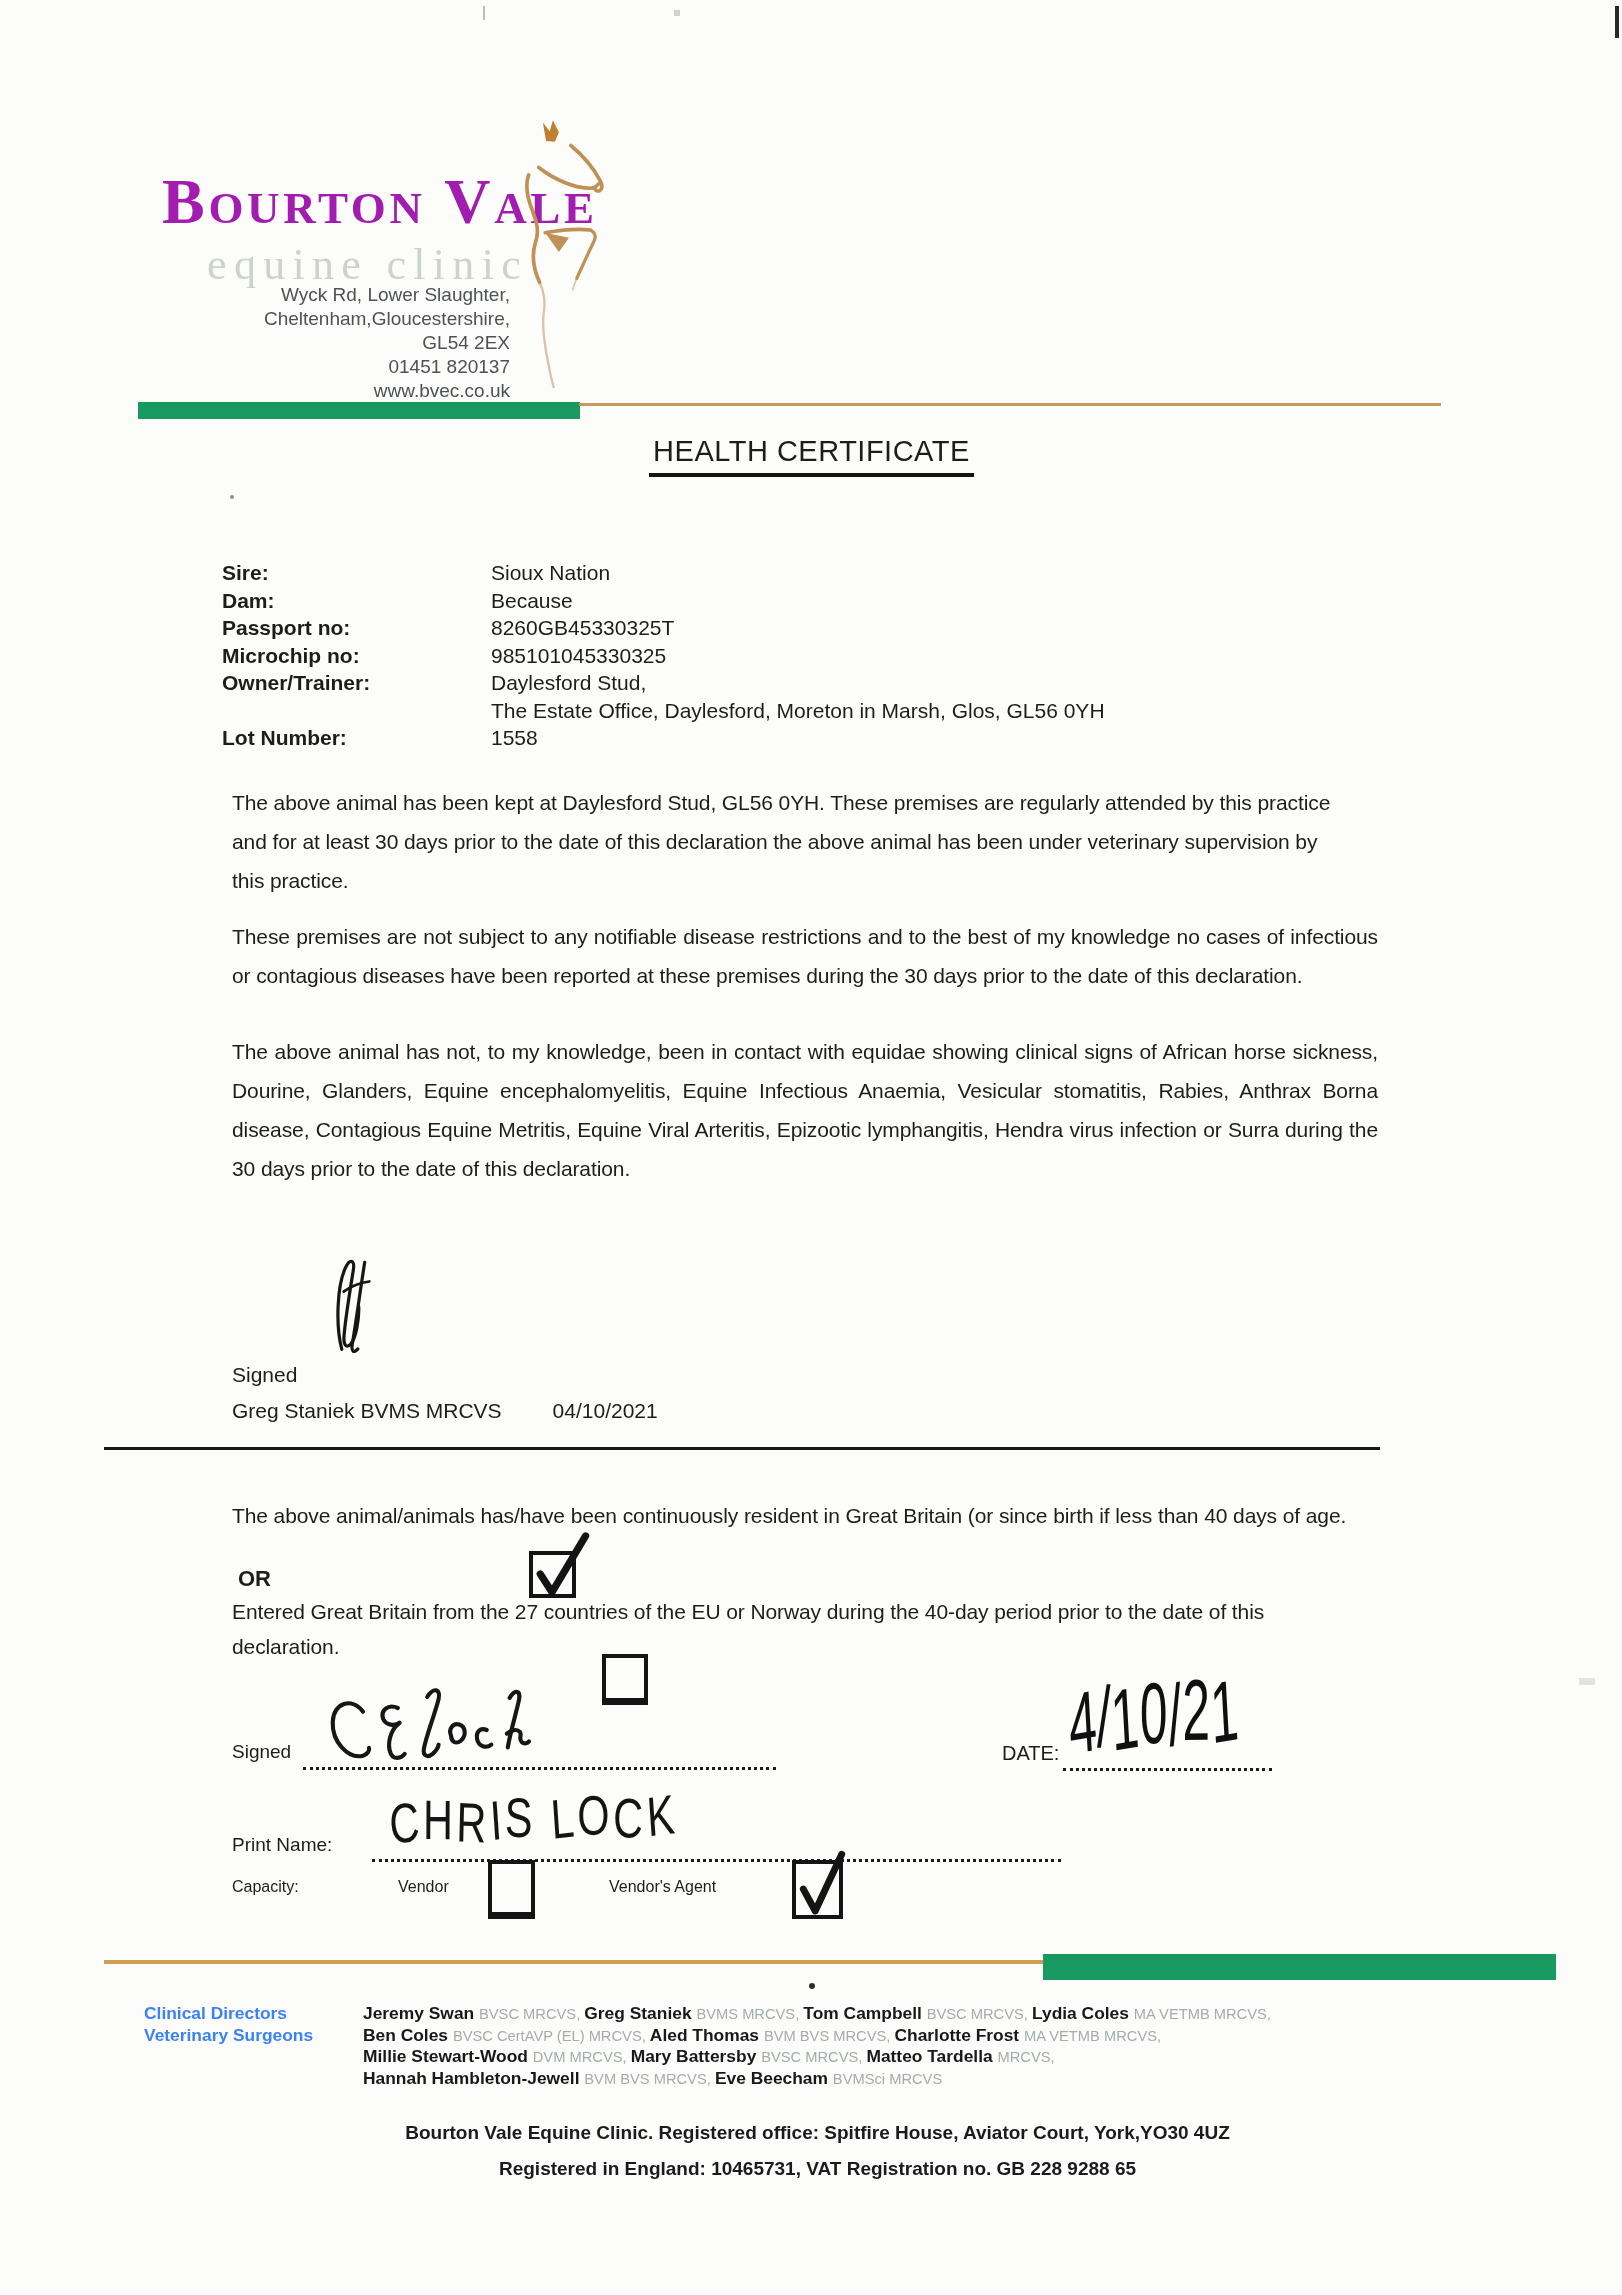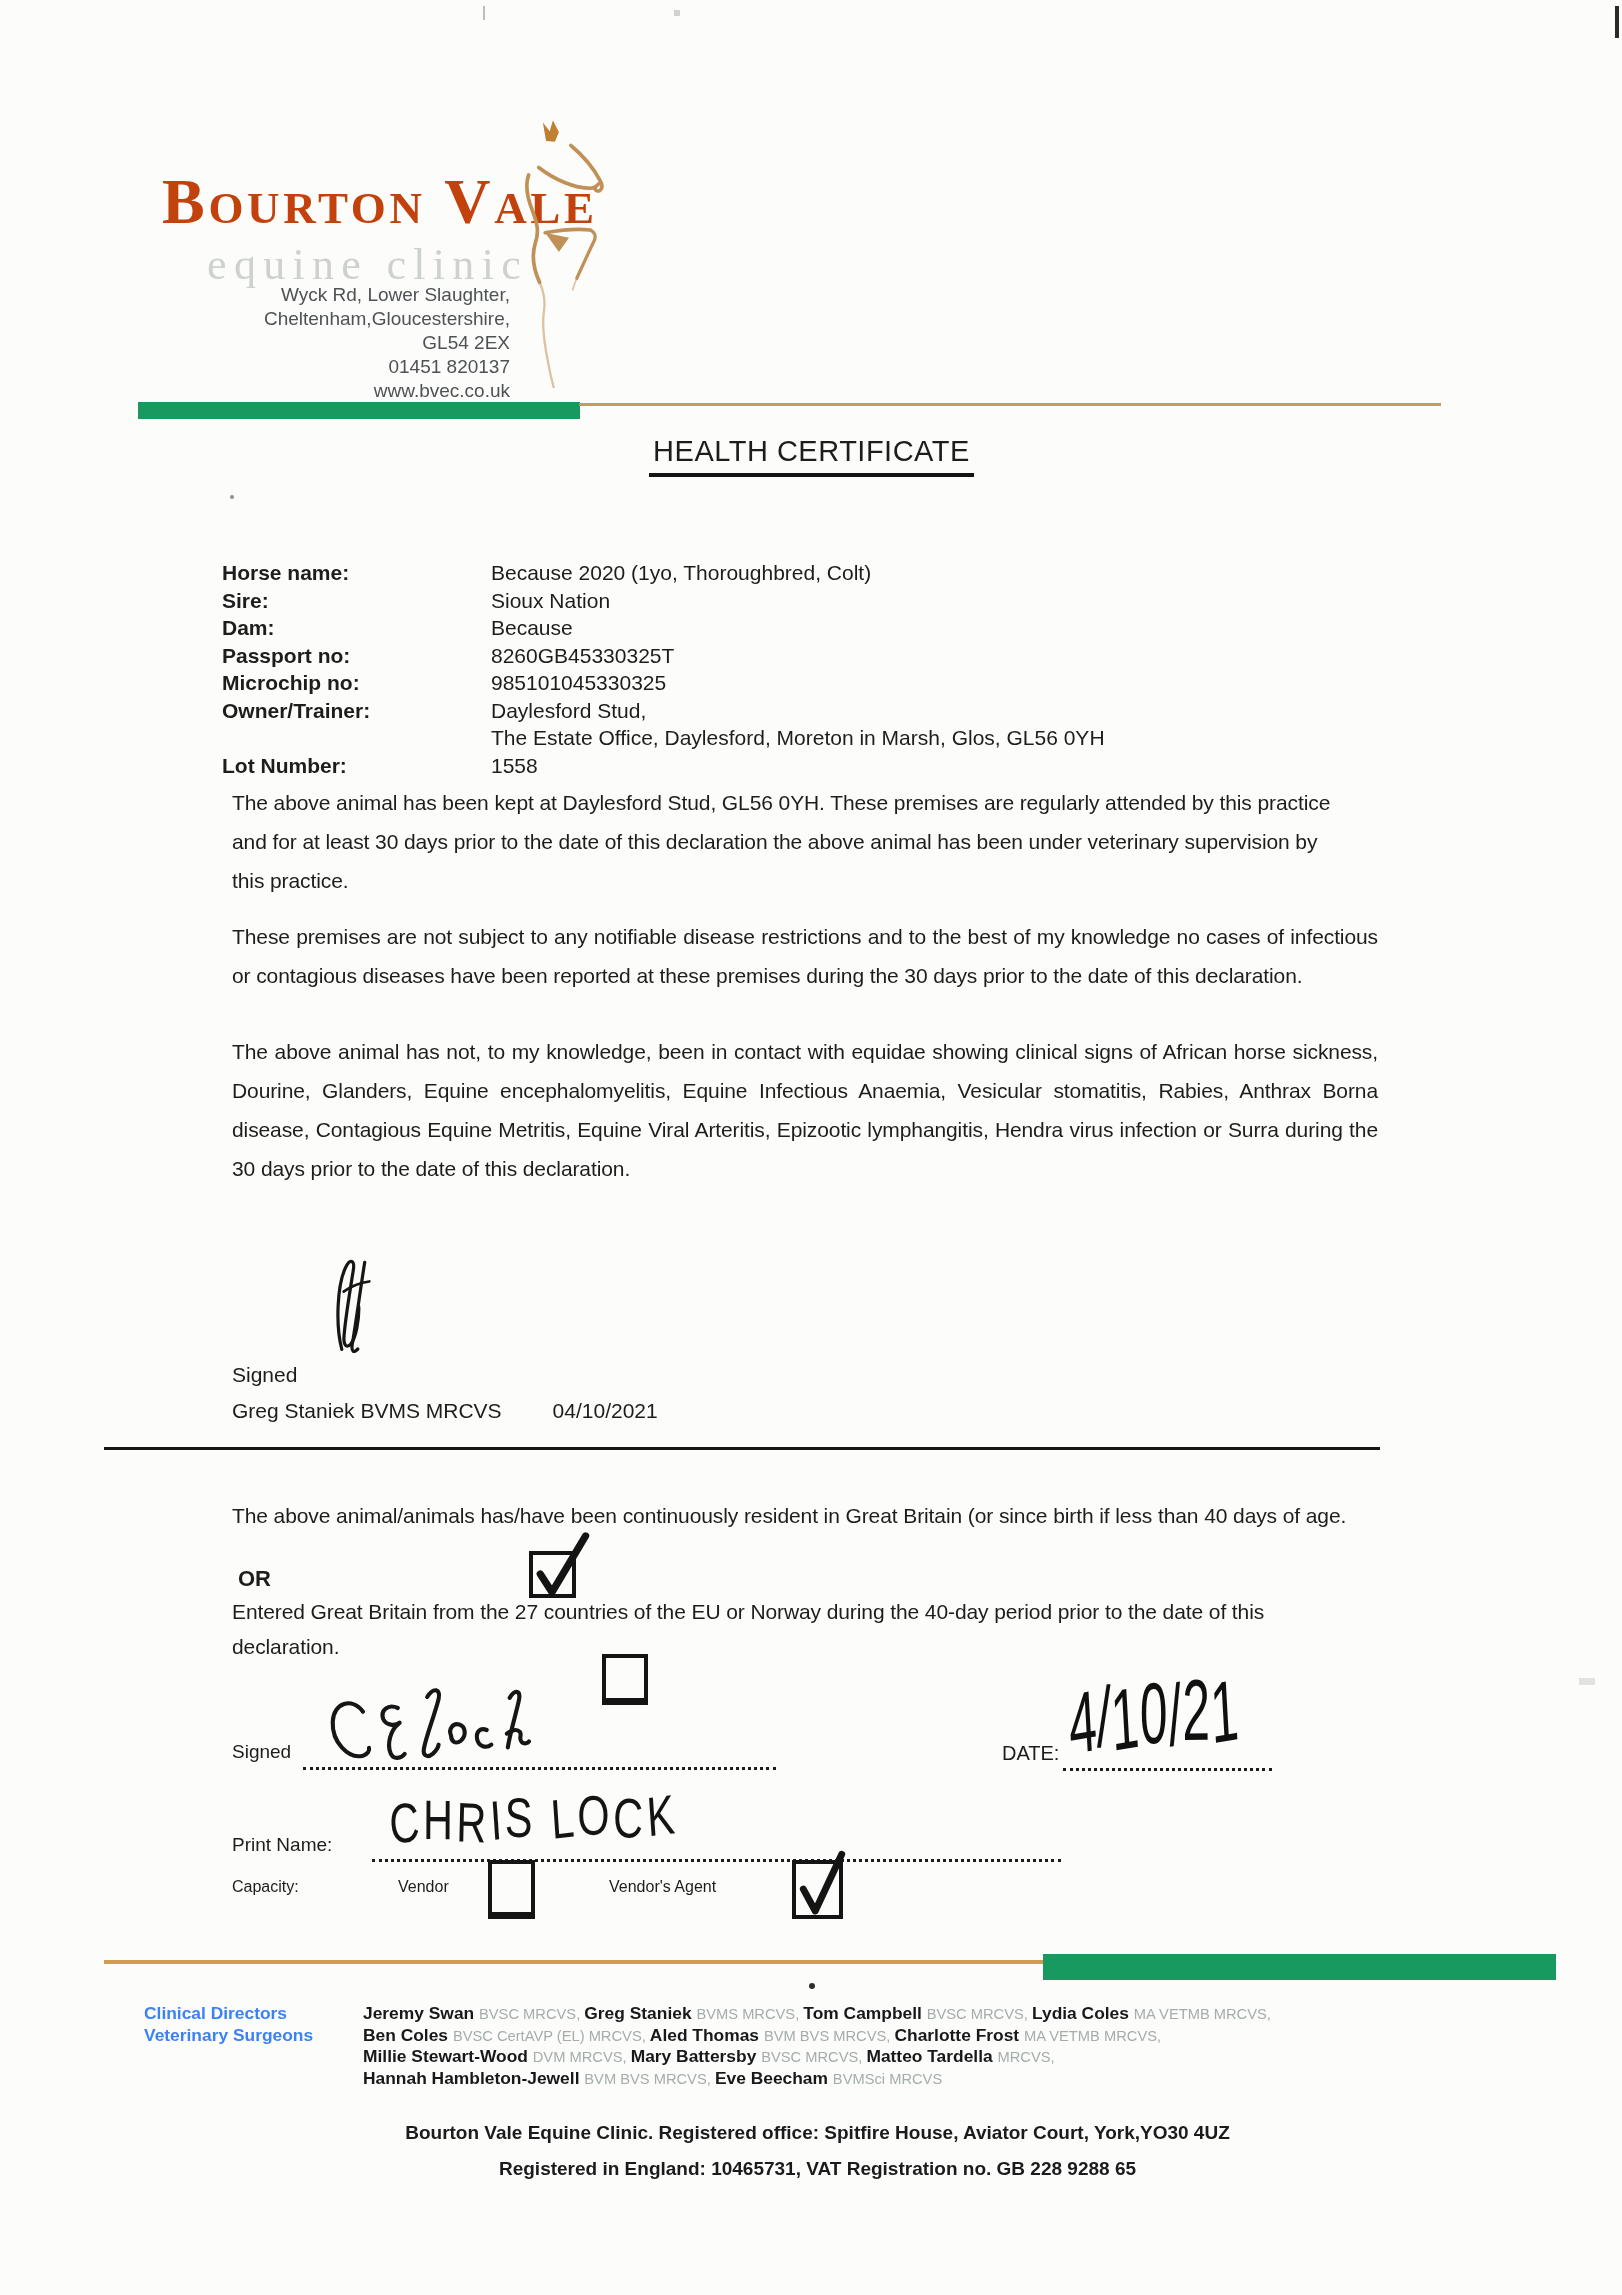--- a/index.html
+++ b/index.html
@@ -1,21 +1,21 @@
 <!DOCTYPE html>
 <html style="font-size:7.3px"><head>
 <meta charset="utf-8">
 <style>
   html,body{margin:0;padding:0;background:#9a9a9a;}
   .page{position:relative;width:1623px;height:2295px;background:#fcfcfa;
         font-family:"Liberation Sans",sans-serif;color:#1d1d1d;overflow:hidden;}
   .abs{position:absolute;}
   
   .brand{font-family:"Liberation Serif",serif;font-variant:small-caps;font-weight:600;
-         font-size:64px;letter-spacing:3.7px;color:#c2410c;white-space:nowrap;text-align:center;}
+         font-size:64px;letter-spacing:3.7px;color:#a21caf;white-space:nowrap;text-align:center;}
   .brand-sub{font-family:"Liberation Serif",serif;font-size:44px;letter-spacing:7.3px;
          color:#cdd2ce;text-align:right;white-space:nowrap;}
   .addr{font-size:19px;line-height:24px;color:#4e5254;text-align:right;}
   .hbar-green{background:#17995f;}
   .hline-tan{background:#c89a57;}
   
   .doc-title-wrap{left:0;top:435px;width:1623px;text-align:center;}
   .doc-title{display:inline-block;font-size:29px;font-weight:normal;letter-spacing:0.5px;
          border-bottom:4.1px solid #141414;padding:0 4.6px 4.6px;}
   
@@ -90,24 +90,20 @@
 
   <div class="abs hbar-green" style="left:138px;top:402px;width:442px;height:17.4px;"></div>
   <div class="abs hline-tan" style="left:579px;top:403px;width:862px;height:3.2px;"></div>
 
   <div class="abs doc-title-wrap">
     <span class="doc-title">HEALTH CERTIFICATE</span>
   </div>
 
   <div class="abs" style="left:222px;top:561px;width:1194px;">
       <div class="details-row">
-        <span class="lbl">Horse name:</span>
-        <span class="val">Because 2020 (1yo, Thoroughbred, Colt)</span>
-      </div>
-      <div class="details-row">
         <span class="lbl">Sire:</span>
         <span class="val">Sioux Nation</span>
       </div>
       <div class="details-row">
         <span class="lbl">Dam:</span>
         <span class="val">Because</span>
       </div>
       <div class="details-row">
         <span class="lbl">Passport no:</span>
         <span class="val">8260GB45330325T</span>

